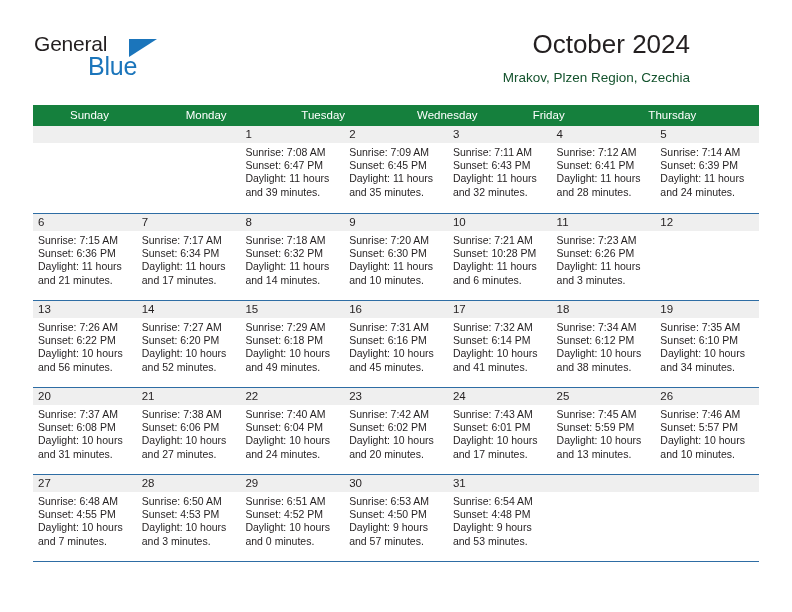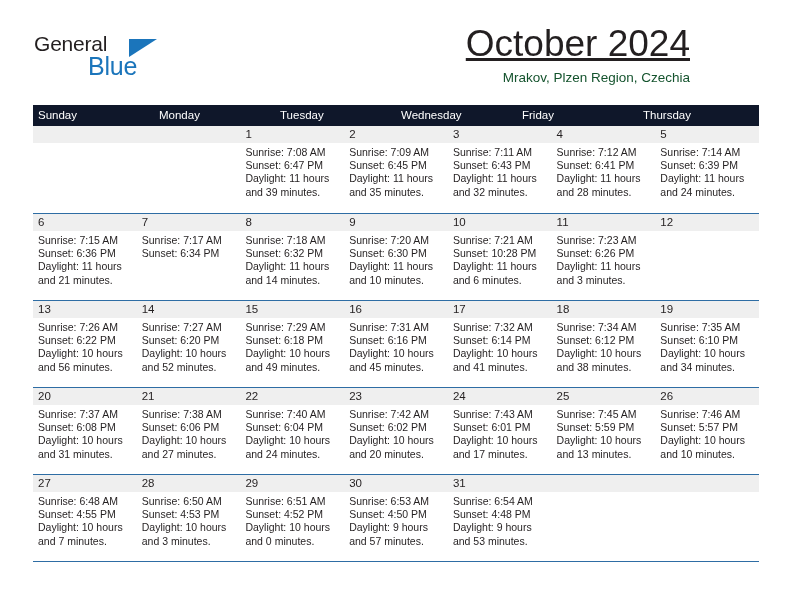--- a/index.html
+++ b/index.html
@@ -64,45 +64,45 @@
     border-bottom: 18px solid transparent;
   }
 
   .title-block {
     position: absolute;
     right: 0;
     top: 0;
     text-align: right;
   }
   .month-title {
-    font-size: 37px;
+    font-size: 26px;
     color: #231f20;
     line-height: 32px;
     white-space: nowrap;
-    text-decoration: underline;
   }
   .location {
     font-size: 13.5px;
     color: #14532d;
     line-height: 20px;
     margin-top: 8px;
     white-space: nowrap;
   }
 
   
   .calendar {
     position: absolute;
     left: 33px;
     top: 105px;
     width: 726px;
   }
   .weekdays {
     display: flex;
-    background: #0f172a;
+    background: #15803d;
     height: 21px;
+    padding-left: 32px;
   }
   .weekday {
     flex: 1 1 0;
     color: #ffffff;
     font-size: 11.5px;
     line-height: 21px;
     padding-left: 5px;
     box-sizing: border-box;
     white-space: nowrap;
   }
@@ -243,20 +243,21 @@
               <div>Sunrise: 7:15 AM</div>
               <div>Sunset: 6:36 PM</div>
               <div>Daylight: 11 hours and 21 minutes.</div>
             </div>
           </div>
           <div class="day">
             <div class="day-num-band">7</div>
             <div class="day-body">
               <div>Sunrise: 7:17 AM</div>
               <div>Sunset: 6:34 PM</div>
+              <div>Daylight: 11 hours and 17 minutes.</div>
             </div>
           </div>
           <div class="day">
             <div class="day-num-band">8</div>
             <div class="day-body">
               <div>Sunrise: 7:18 AM</div>
               <div>Sunset: 6:32 PM</div>
               <div>Daylight: 11 hours and 14 minutes.</div>
             </div>
           </div>

